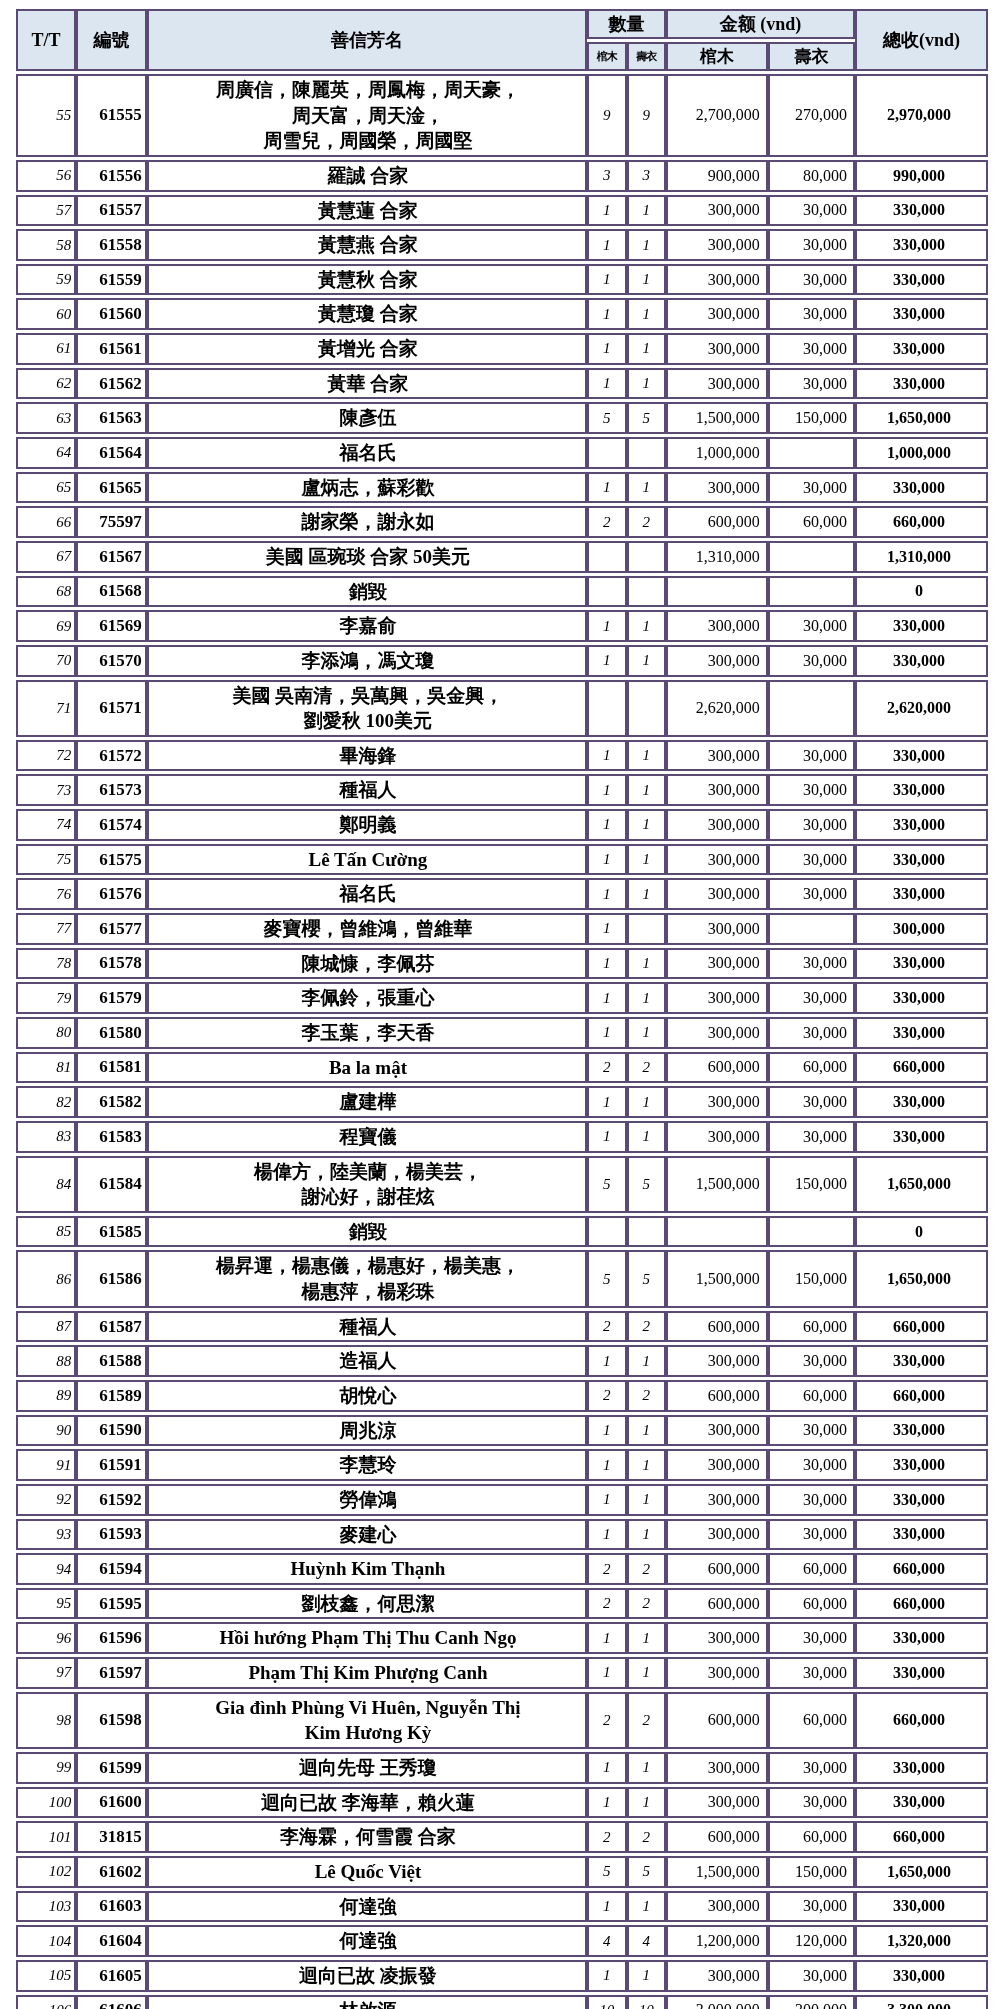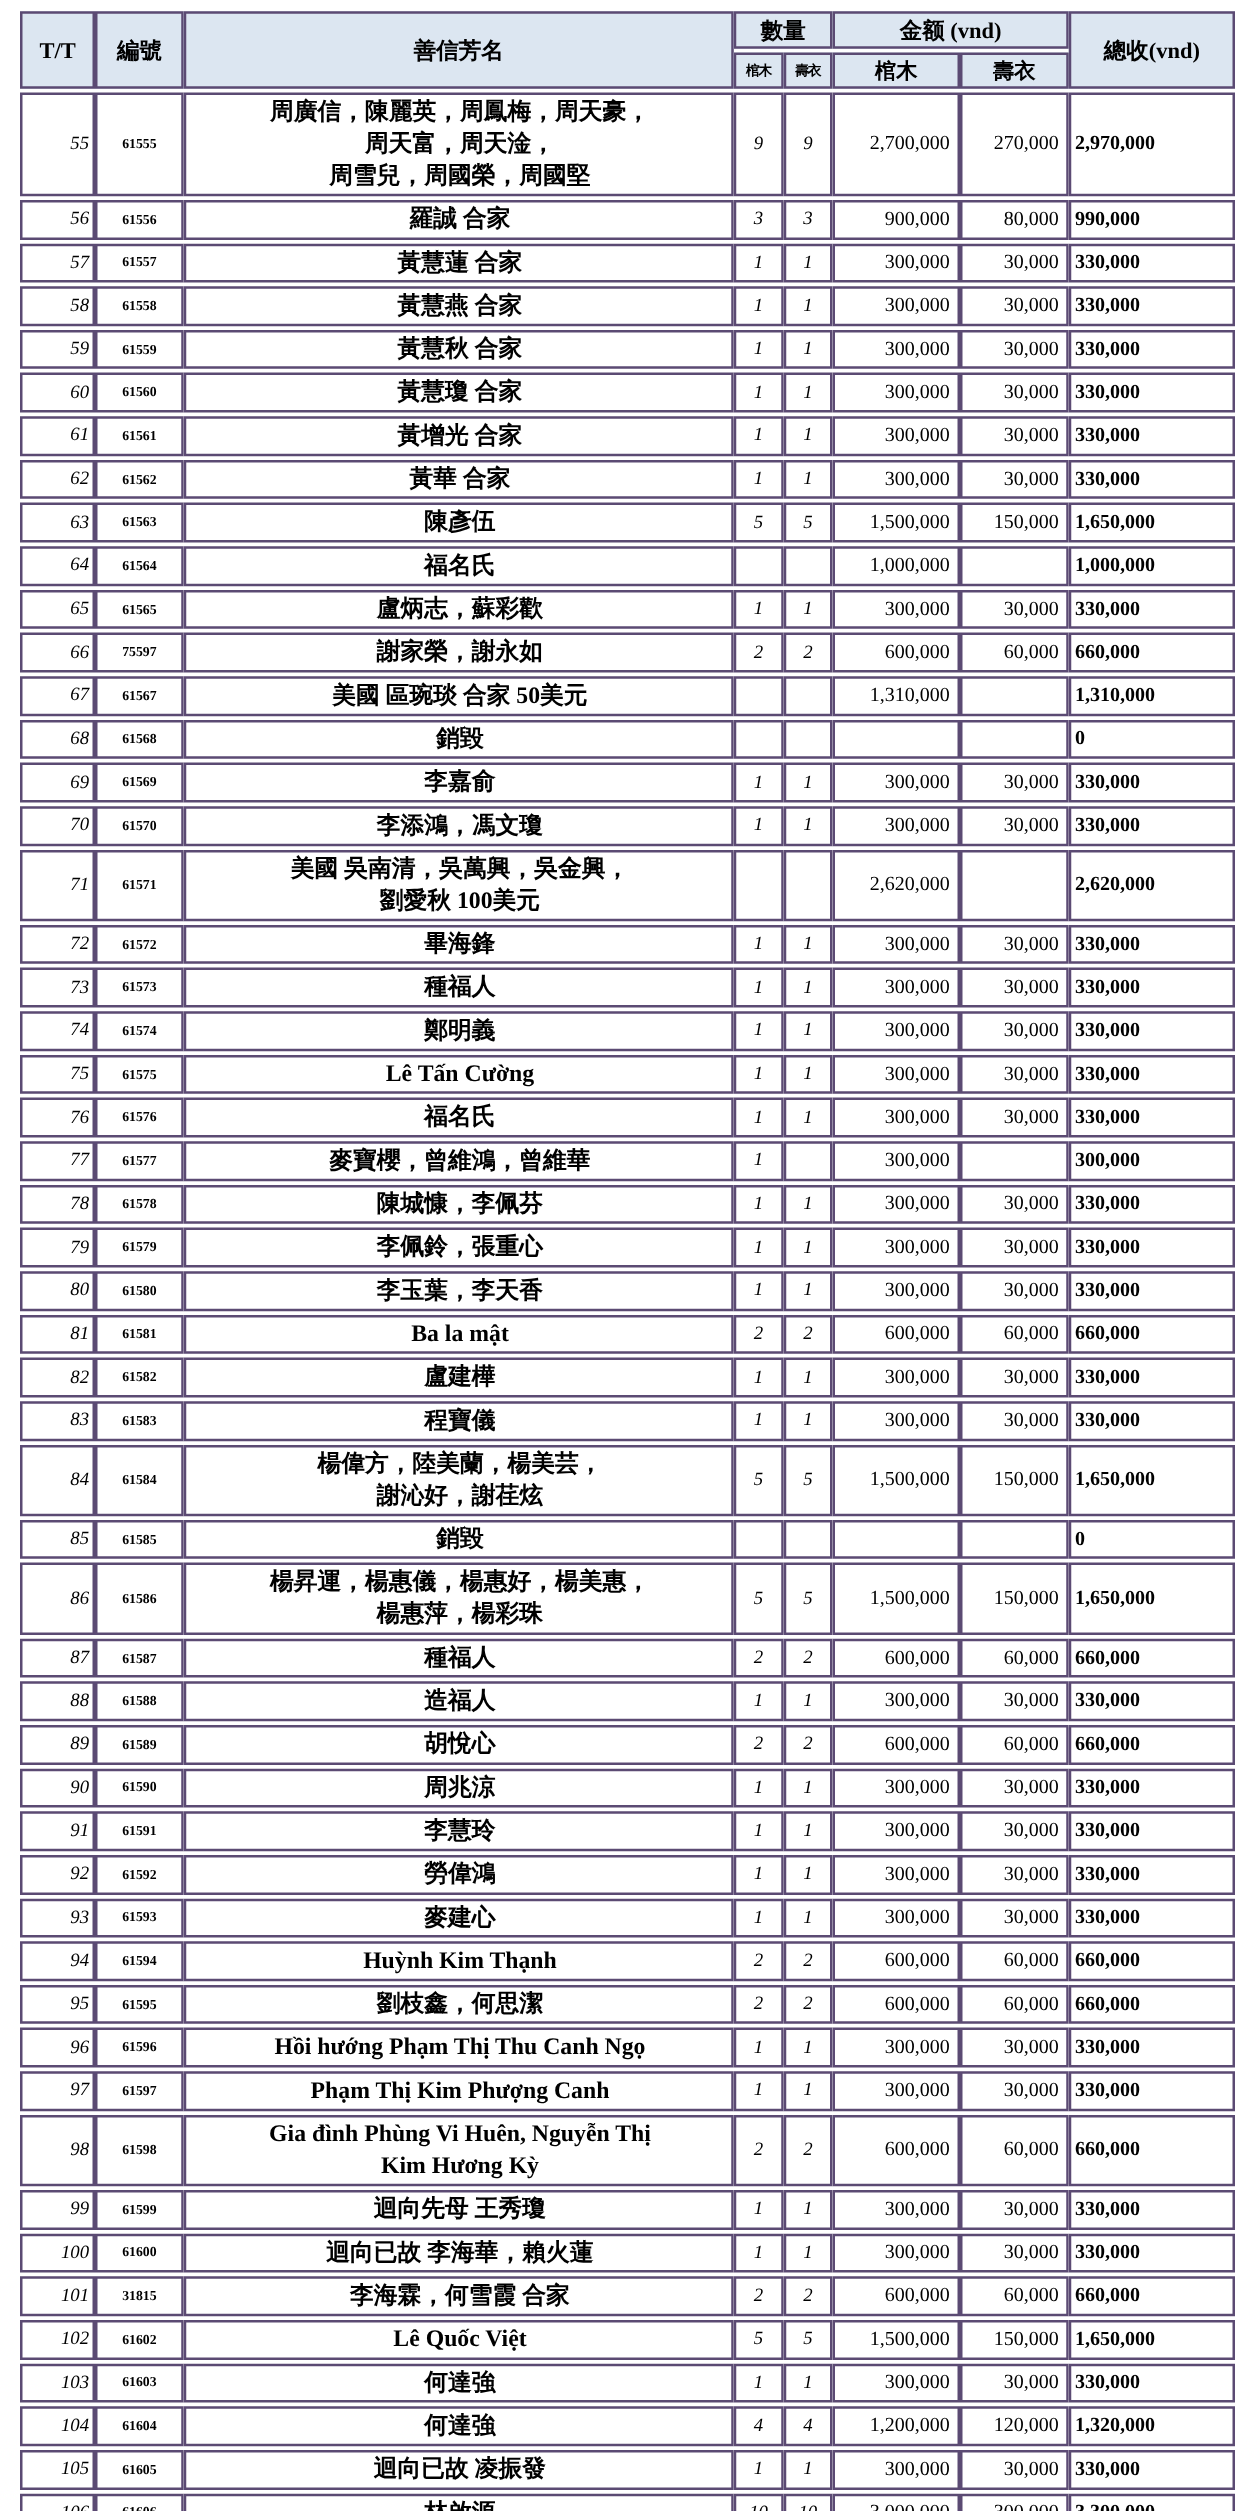--- a/index.html
+++ b/index.html
@@ -42,44 +42,44 @@
     background:#ffffff;
     vertical-align:middle;
     padding:1px 3px;
   }
   td.c-tt{
     text-align:right;
     font-style:italic;
     font-size:15px;
   }
   td.c-code{
-    text-align:center;
+    text-align:right;
     font-weight:bold;
-    font-size:11px;
+    font-size:17px;
   }
   td.c-name{
     text-align:center;
     font-weight:bold;
     font-size:19px;
     line-height:1.35;
     white-space:pre-line;
     padding-left:5px;
   }
   td.c-qty-coffin, td.c-qty-shroud{
     text-align:center;
     font-style:italic;
     font-size:15px;
   }
   td.c-amt-coffin, td.c-amt-shroud{
     text-align:right;
     font-size:16px;
     padding-right:6px;
   }
   td.c-total{
-    text-align:left;
+    text-align:center;
     font-weight:bold;
     font-size:16px;
     padding-right:8px;
   }
   col.w-tt{width:58px;}
   col.w-code{width:68px;}
   col.w-name{width:424px;}
   col.w-qty{width:38px;}
   col.w-amtc{width:98px;}
   col.w-amts{width:84px;}

